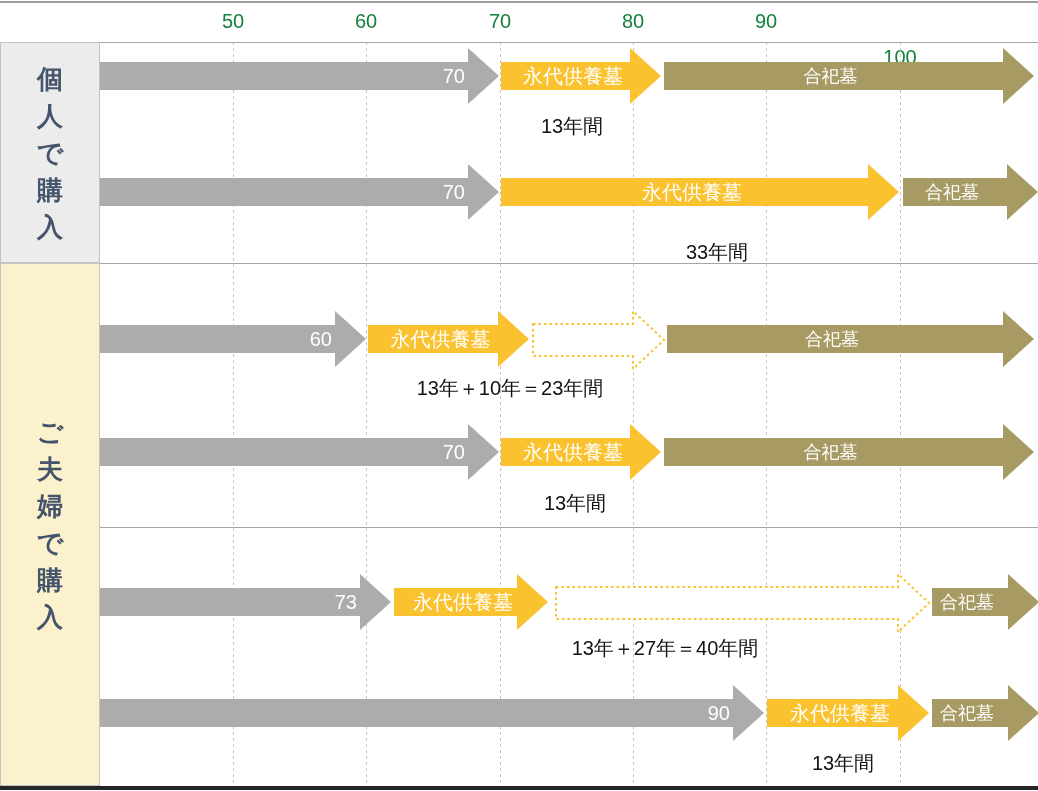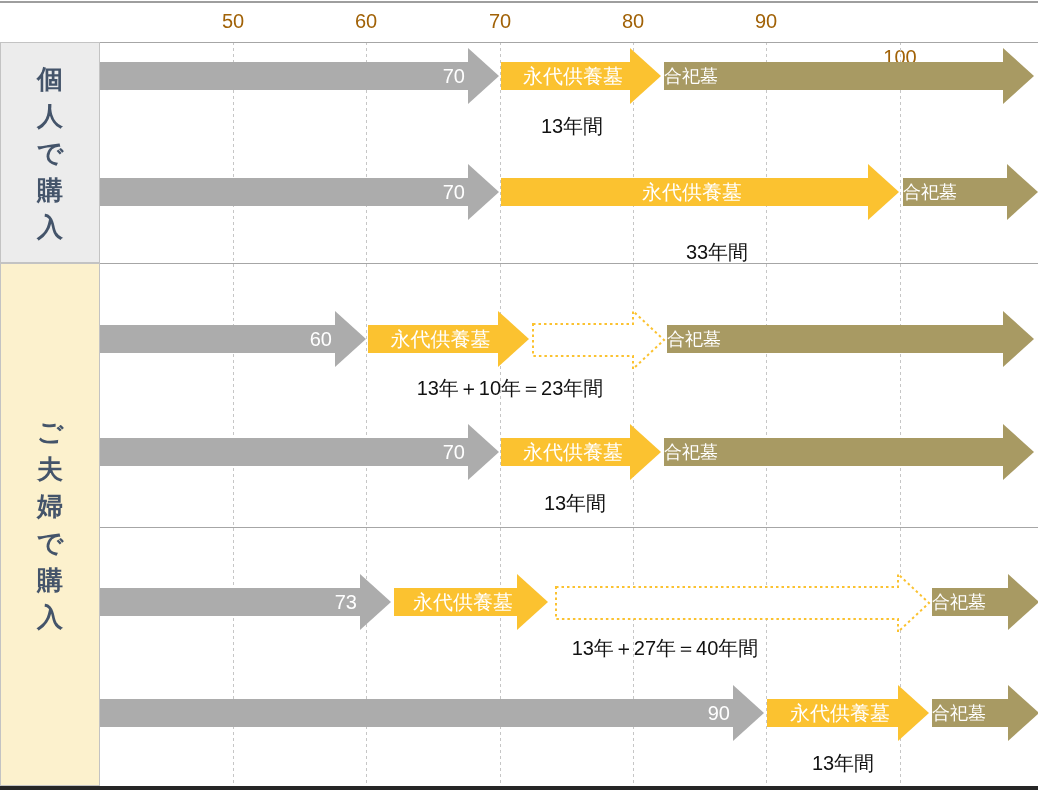--- a/index.html
+++ b/index.html
@@ -7,42 +7,42 @@
     position:relative;width:1038px;height:791px;overflow:hidden;background:#fff;
     font-family:"Liberation Sans","DejaVu Sans",sans-serif;
   }
   
   .top-border{position:absolute;left:0;top:1px;width:1038px;height:2px;background:#9e9e9e;}
   .bottom-border{position:absolute;left:0;top:786px;width:1038px;height:4px;background:#262626;}
   .hline{position:absolute;height:1px;background:#a6a6a6;}
   .sidebar-edge{position:absolute;left:99px;top:42px;width:1px;height:744px;background:#c6c6c6;}
   
   .tick{position:absolute;top:7px;width:60px;height:28px;text-align:center;
-        font-size:20px;color:#a16207;line-height:28px;}
+        font-size:20px;color:#15803d;line-height:28px;}
   .grid{position:absolute;top:42px;width:1px;height:744px;
         background:repeating-linear-gradient(to bottom,#c6c6c6 0,#c6c6c6 3px,transparent 3px,transparent 6px);}
   
   .side{position:absolute;left:0;width:100px;box-sizing:border-box;border:1px solid #c3c3c3;
         display:flex;flex-direction:column;align-items:center;justify-content:center;gap:11px;}
   .side-individual{top:42px;height:221px;background:var(--sidebar_gray_bg,#ececec);}
   .side-couple{top:263px;height:523px;background:var(--sidebar_cream_bg,#fcf1cd);}
   .schar{font-size:26px;font-weight:600;color:var(--sidebar_text,#44546a);line-height:1;}
   
   .body{position:absolute;height:28px;}
   .head{position:absolute;width:0;height:0;border-top:28px solid transparent;border-bottom:28px solid transparent;}
   .gray-f{background:var(--gray,#acacac);}
   .gray-h{border-left:31px solid var(--gray,#acacac);}
   .yel-f{background:var(--yellow,#fbc230);}
   .yel-h{border-left:31px solid var(--yellow,#fbc230);}
   .olv-f{background:var(--olive,#a89a63);}
   .olv-h{border-left:31px solid var(--olive,#a89a63);}
   .alabel{position:absolute;height:28px;line-height:28px;color:#fff;box-sizing:border-box;}
   .num-l{font-size:20px;text-align:right;padding-right:34px;}
   .cjk-c{font-size:20px;text-align:center;padding-right:16px;}
-  .cjk-r{font-size:18px;text-align:left;padding-right:37px;}
+  .cjk-r{font-size:18px;text-align:center;padding-right:37px;}
   .caption{position:absolute;width:200px;text-align:center;font-size:20px;color:#111;}
   .dashed-arrow{position:absolute;}
 </style>
 </head>
 <body>
 
 <div class="stage">
 
   <div class="top-border"></div>
 

